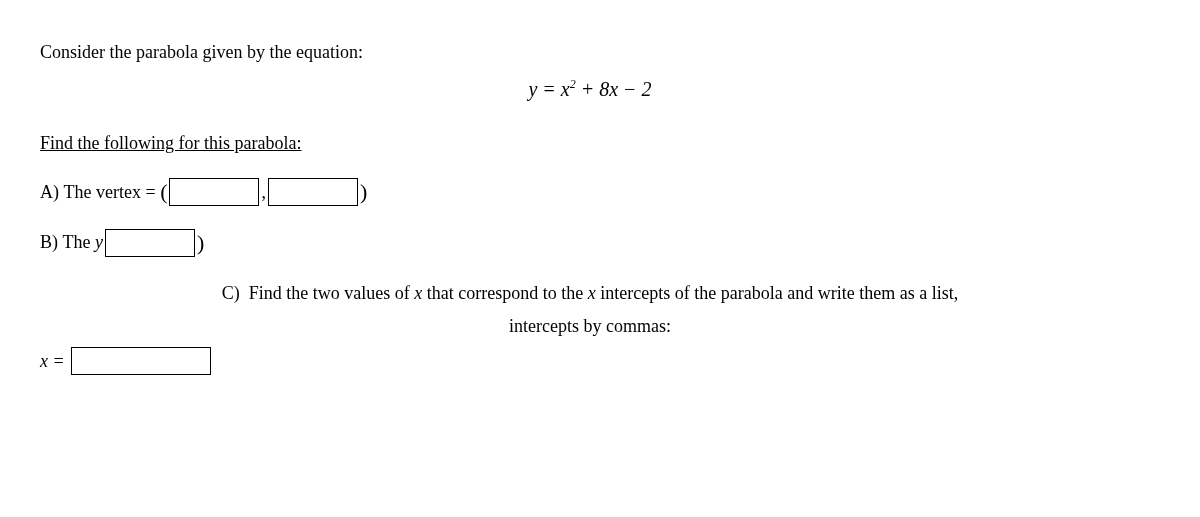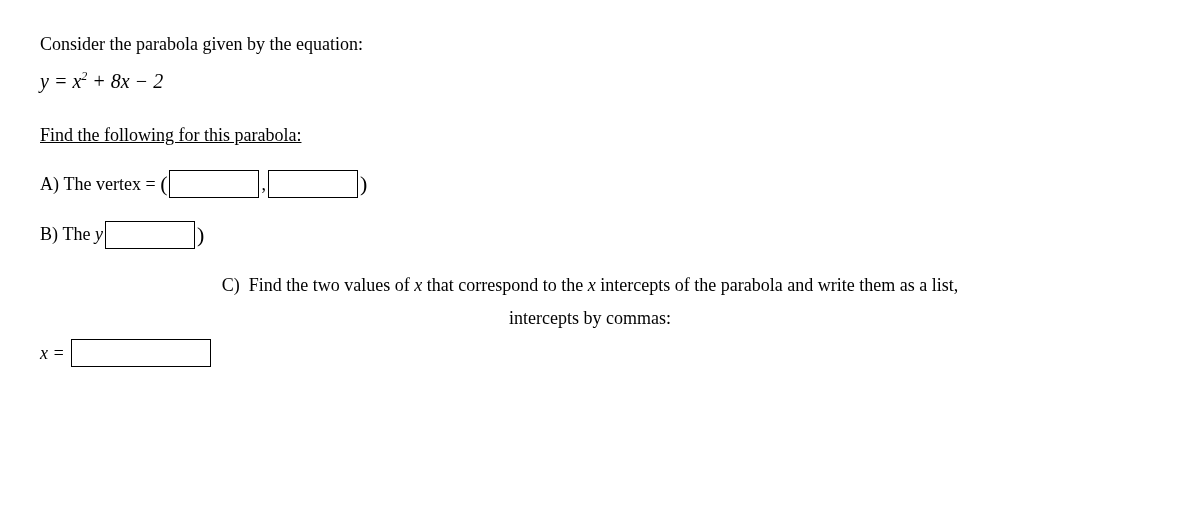--- a/index.html
+++ b/index.html
@@ -14,28 +14,29 @@
       font-size: 18px;
       color: #000000;
       width: 1200px;
       min-height: 517px;
       padding: 30px 40px;
     }
 
     .problem-container {
       max-width: 1100px;
       line-height: 1.6;
+      margin-top: 8px;
     }
 
     .intro-text {
       margin-bottom: 6px;
     }
 
     .equation-line {
-      text-align: left;
+      text-align: center;
       margin: 4px 0 24px 0;
       font-size: 20px;
     }
 
     .equation-line .math {
       font-style: italic;
     }
 
     .find-text {
       margin-bottom: 20px;

